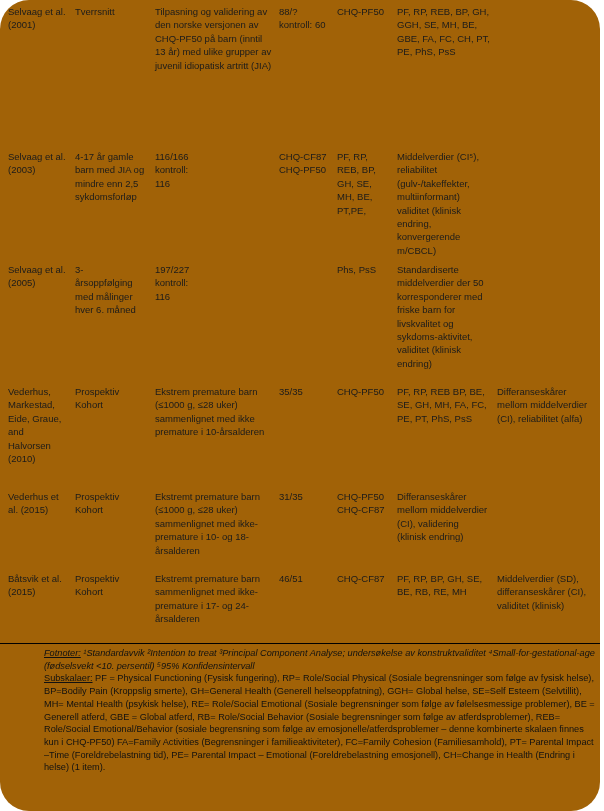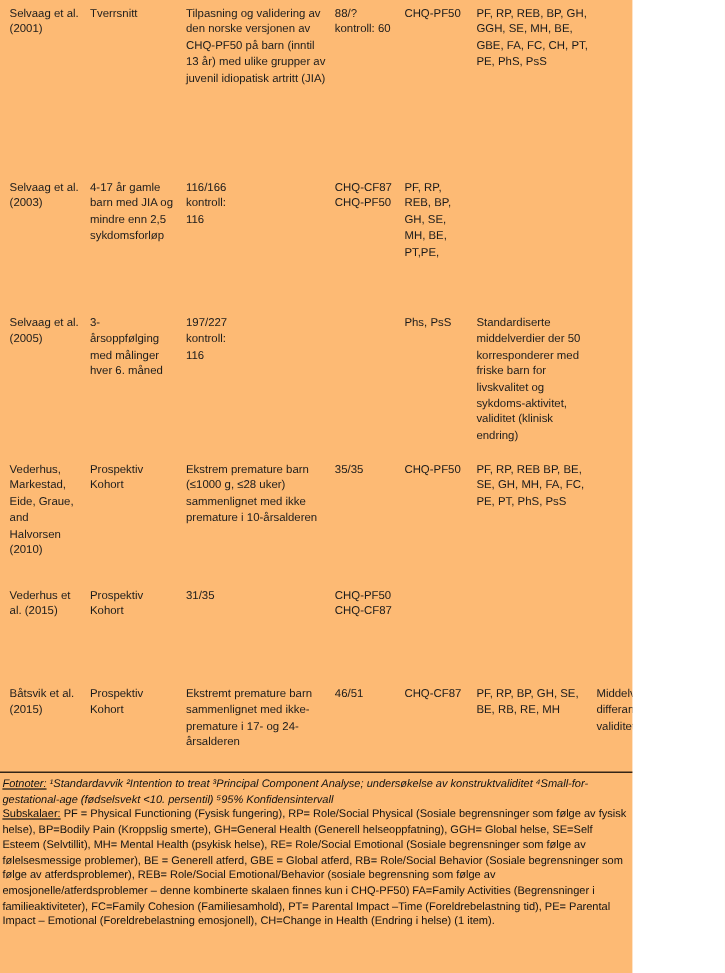--- a/index.html
+++ b/index.html
@@ -1,22 +1,23 @@
 <!DOCTYPE html>
 <html><head>
 <meta charset="utf-8">
 <style>
   html, body { margin: 0; padding: 0; background: #ffffff; }
   .page {
-    width: 527px; height: 811px;
-    background: #fdba74;
+    width: 600px; height: 811px;
+    background: #a16207;
     font-family: "Liberation Sans", sans-serif;
     color: #1b1b1b;
     box-sizing: border-box;
     overflow: hidden;
+    border-radius: 29px;
   }
   .studies-table { padding: 5px 0 0 8px; }
   .trow {
     display: grid;
     grid-template-columns: 67px 80px 124px 58px 60px 100px 107px;
     align-items: start;
   }
   .r1 { min-height: 145px; }
   .r2 { min-height: 113px; }
   .r3 { min-height: 122px; }
@@ -29,20 +30,21 @@
     padding-right: 7px;
     white-space: pre-line;
     box-sizing: border-box;
   }
   .rule { border-top: 1px solid #000; width: 604px; }
   .footnotes {
     padding: 3px 2px 0 2px;
     font-size: 9.2px;
     line-height: 12.7px;
     color: #111;
+    margin-left: 42px;
   }
   .fn { margin: 0; }
   .fn-italic { font-style: italic; }
   .u { text-decoration: underline; }
 </style>
 </head>
 <body>
 
 <div class="page">
 
@@ -60,20 +62,21 @@
 
     <div class="trow r2">
       <div class="cell">Selvaag et al. (2003)</div>
       <div class="cell">4-17 år gamle barn med JIA og mindre enn 2,5 sykdomsforløp</div>
       <div class="cell">116/166
 kontroll:
 116</div>
       <div class="cell">CHQ-CF87
 CHQ-PF50</div>
       <div class="cell">PF, RP, REB, BP, GH, SE, MH, BE, PT,PE,</div>
+      <div class="cell">Middelverdier (CI⁵), reliabilitet (gulv-/takeffekter, multiinformant) validitet (klinisk endring, konvergerende m/CBCL)</div>
     </div>
 
     <div class="trow r3">
       <div class="cell">Selvaag et al. (2005)</div>
       <div class="cell">3-
 årsoppfølging med målinger hver 6. måned</div>
       <div class="cell">197/227
 kontroll:
 116</div>
       <div class="cell"></div>
@@ -86,28 +89,31 @@
 Markestad,
 Eide, Graue,
 and
 Halvorsen
 (2010)</div>
       <div class="cell">Prospektiv Kohort</div>
       <div class="cell">Ekstrem premature barn (≤1000 g, ≤28 uker) sammenlignet med ikke premature i 10-årsalderen</div>
       <div class="cell">35/35</div>
       <div class="cell">CHQ-PF50</div>
       <div class="cell">PF, RP, REB BP, BE, SE, GH, MH, FA, FC, PE, PT, PhS, PsS</div>
+      <div class="cell">Differanseskårer mellom middelverdier (CI), reliabilitet (alfa)</div>
     </div>
 
     <div class="trow r5">
       <div class="cell">Vederhus et al. (2015)</div>
       <div class="cell">Prospektiv Kohort</div>
+      <div class="cell">Ekstremt premature barn (≤1000 g, ≤28 uker) sammenlignet med ikke-premature i 10- og 18-årsalderen</div>
       <div class="cell">31/35</div>
       <div class="cell">CHQ-PF50
 CHQ-CF87</div>
+      <div class="cell">Differanseskårer mellom middelverdier (CI), validering (klinisk endring)</div>
     </div>
 
     <div class="trow r6">
       <div class="cell">Båtsvik et al. (2015)</div>
       <div class="cell">Prospektiv Kohort</div>
       <div class="cell">Ekstremt premature barn sammenlignet med ikke-premature i 17- og 24-årsalderen</div>
       <div class="cell">46/51</div>
       <div class="cell">CHQ-CF87</div>
       <div class="cell">PF, RP, BP, GH, SE, BE, RB, RE, MH</div>
       <div class="cell">Middelverdier (SD), differanseskårer (CI), validitet (klinisk)</div>

